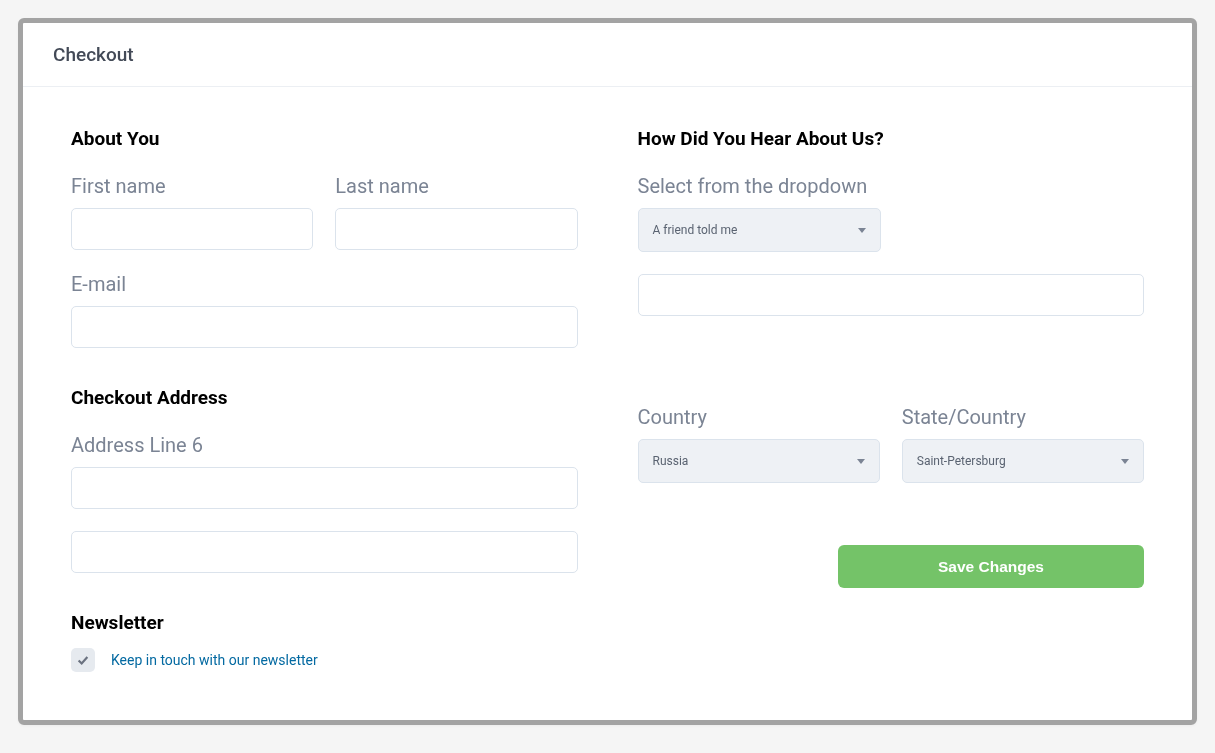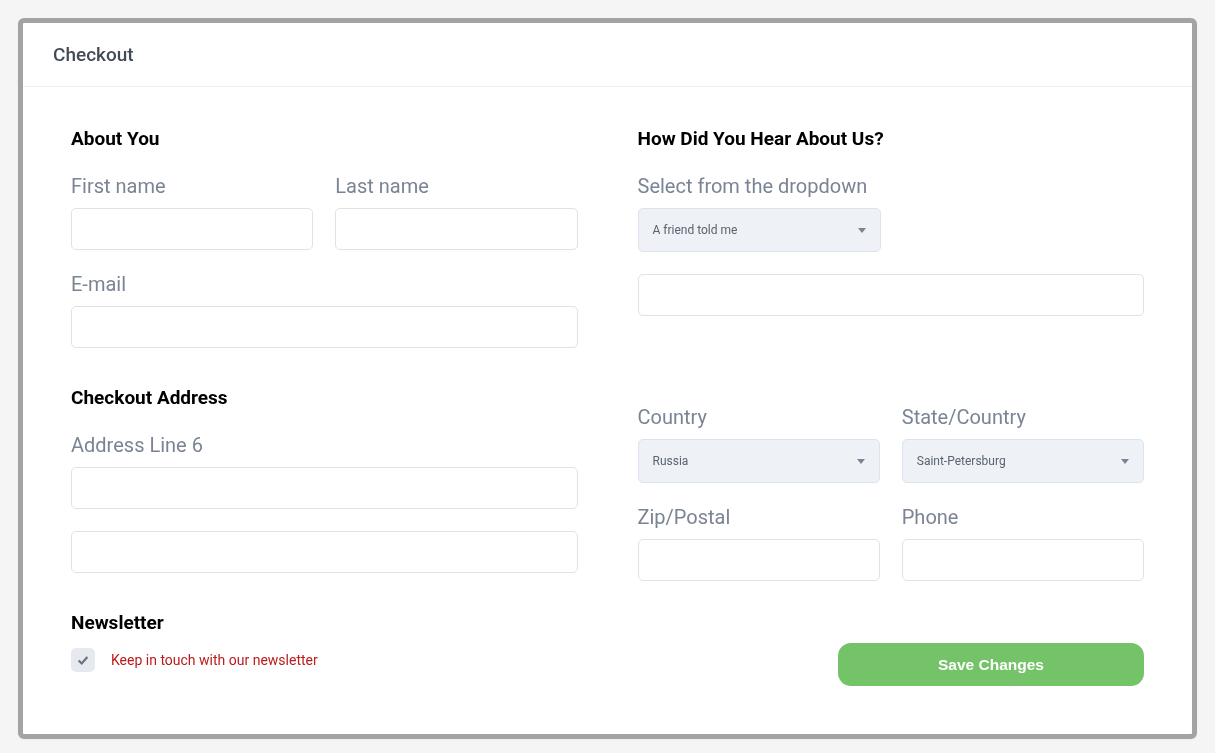--- a/index.html
+++ b/index.html
@@ -121,28 +121,28 @@
     }
     .checkbox svg {
       width: 14px;
       height: 14px;
       stroke: #6b7280;
       stroke-width: 2.5;
       fill: none;
     }
     .checkbox-label {
       font-size: 14px;
-      color: #b91c1c;
+      color: #0369a1;
     }
     .btn-primary {
       width: 100%;
       height: 43px;
       background: #74c368;
       border: none;
-      border-radius: 13px;
+      border-radius: 6px;
       color: #fff;
       font-size: 15.5px;
       font-weight: 600;
       cursor: pointer;
       margin-top: 40px;
     }
     .right-save-wrap {
       display: flex;
       justify-content: flex-end;
     }
@@ -243,30 +243,20 @@
           </div>
           <div class="form-group">
             <label class="form-label">State/Country</label>
             <div class="select">
               <span>Saint-Petersburg</span>
               <span class="caret"></span>
             </div>
           </div>
         </div>
 
-        <div class="form-row">
-          <div class="form-group">
-            <label class="form-label">Zip/Postal</label>
-            <input class="form-control" type="text" value="" style="">
-          </div>
-          <div class="form-group">
-            <label class="form-label">Phone</label>
-            <input class="form-control" type="text" value="" style="">
-          </div>
-        </div>
 
         <div class="right-save-wrap">
           <button class="btn-primary">Save Changes</button>
         </div>
 
       </div>
     </div>
   </div>
 </div>
 

